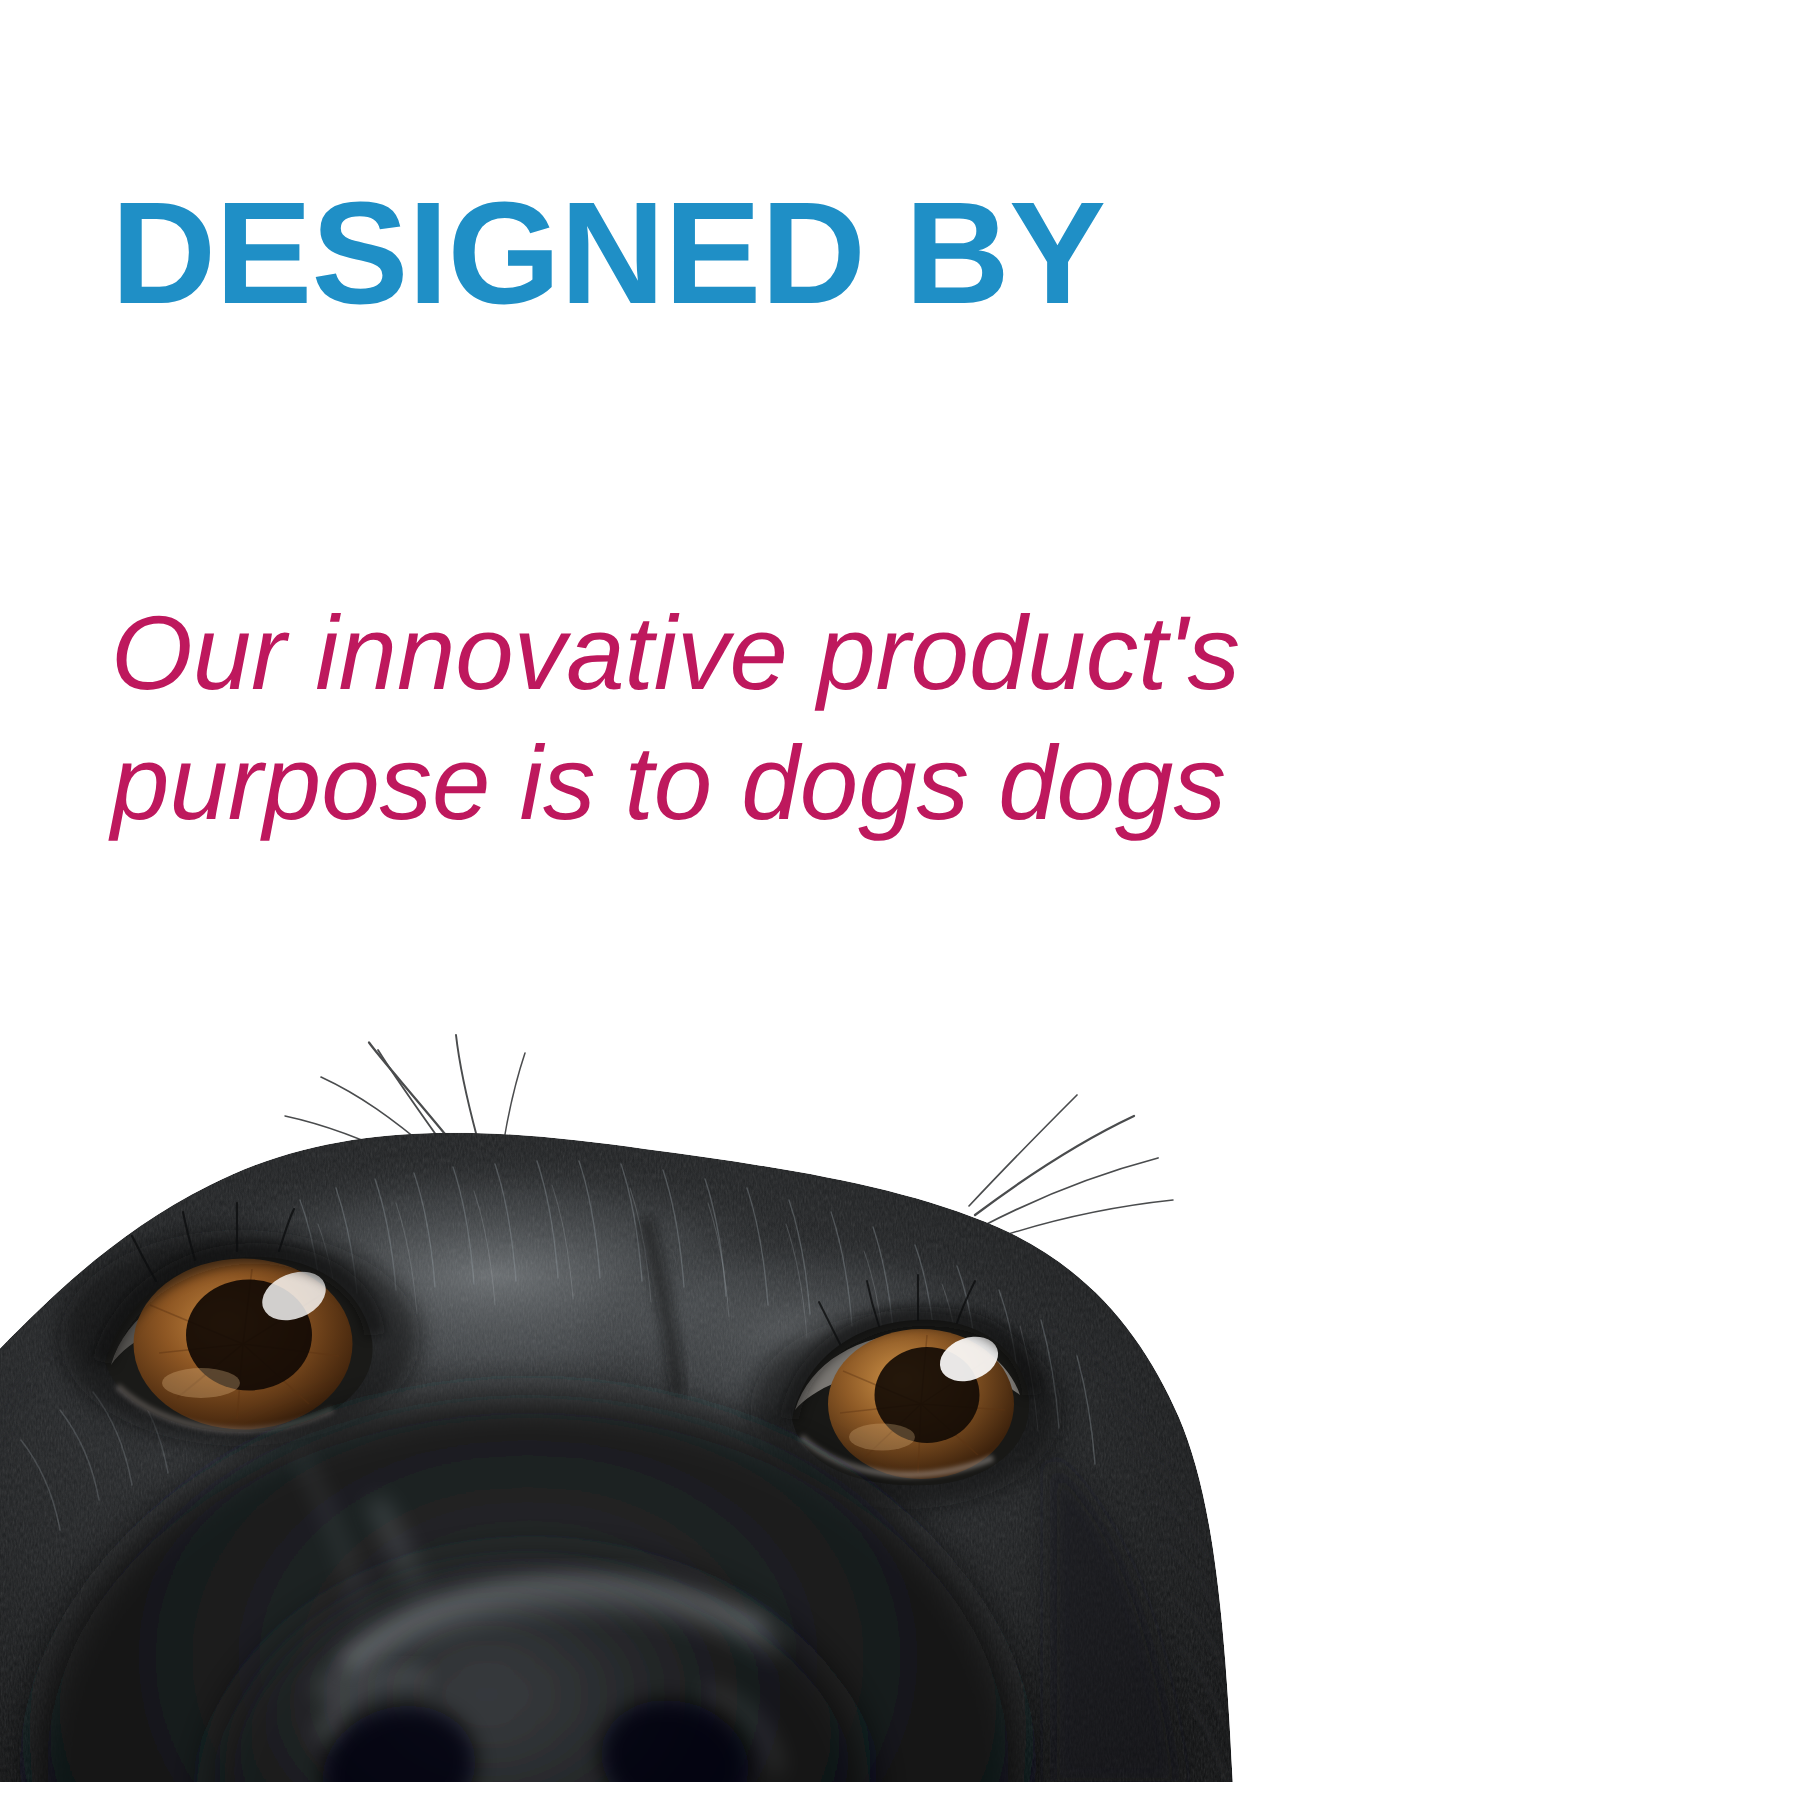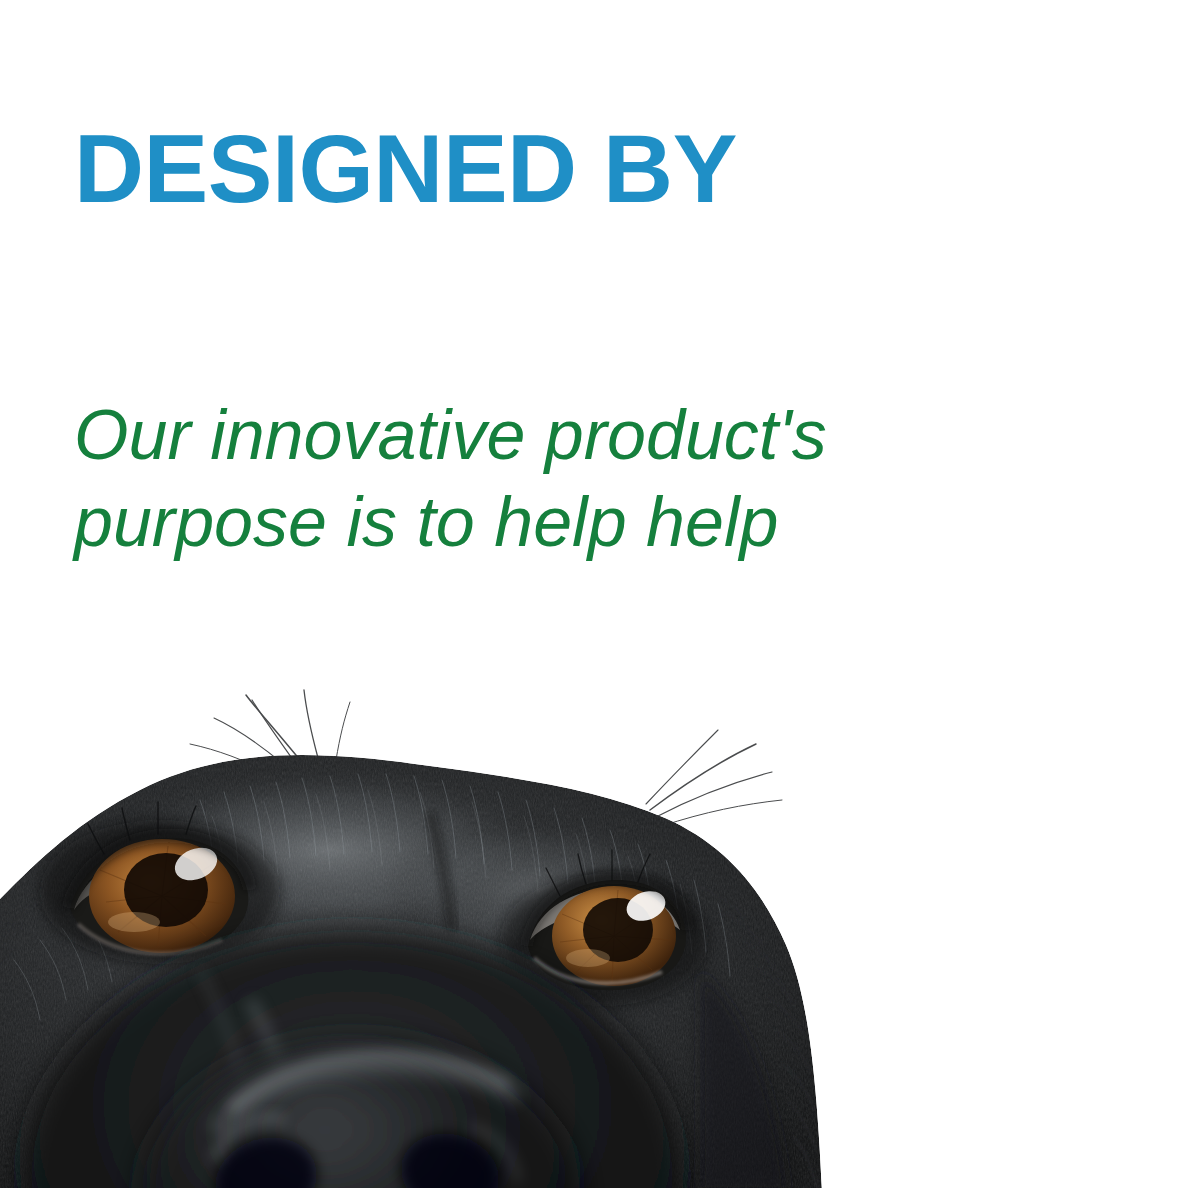--- a/index.html
+++ b/index.html
@@ -41,21 +41,21 @@
   .subhead {
     position: absolute;
     left: 74px;
     top: 392px;
     width: 940px;
     font-family: "Liberation Sans", sans-serif;
     font-style: italic;
     font-weight: normal;
     font-size: 70px;
     line-height: 87px;
-    color: #15803d;
+    color: #be185d;
     white-space: nowrap;
   }
   .subhead .sub-line { display: block; }
 
   
   .photo-wrap {
     position: absolute;
     left: 0;
     top: 640px;
     width: 1200px;
@@ -78,21 +78,21 @@
 <body>
 
 <div class="canvas">
 
   <div class="headline">
     <span class="hl-line">DESIGNED BY</span>
   </div>
 
   <div class="subhead">
     <span class="sub-line">Our innovative product's</span>
-    <span class="sub-line">purpose is to help help</span>
+    <span class="sub-line">purpose is to dogs dogs</span>
   </div>
 
   <div class="photo-wrap">
     <svg class="photo-svg" viewBox="0 0 1200 552" xmlns="http://www.w3.org/2000/svg" aria-hidden="true">
       <defs>
 
         <radialGradient id="headGrad" cx="44%" cy="42%" r="72%">
           <stop offset="0%" stop-color="#3e4144"></stop>
           <stop offset="42%" stop-color="#26282a"></stop>
           <stop offset="100%" stop-color="#101112"></stop>

